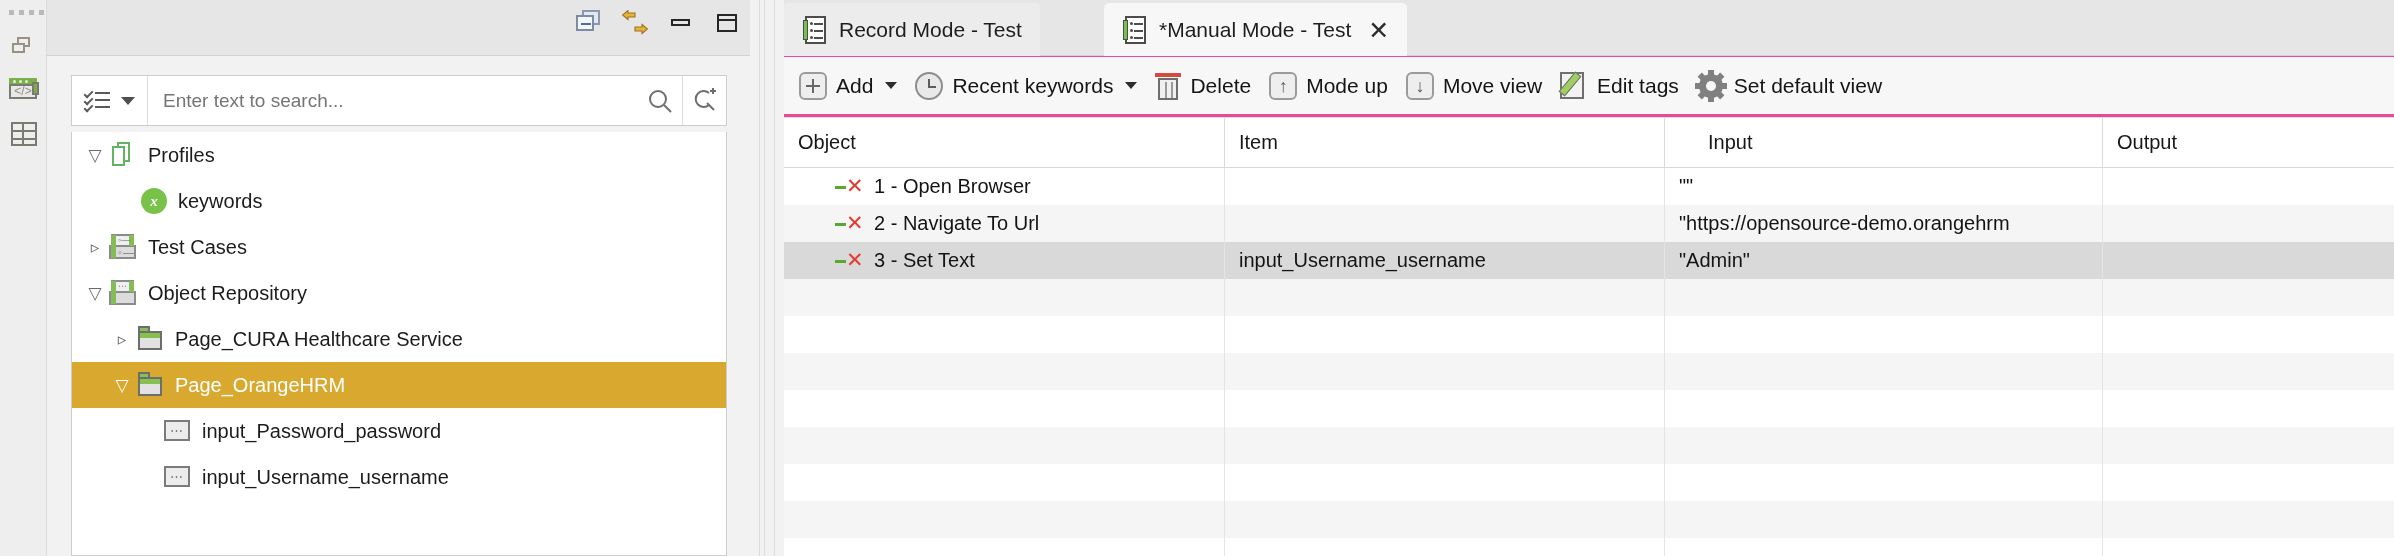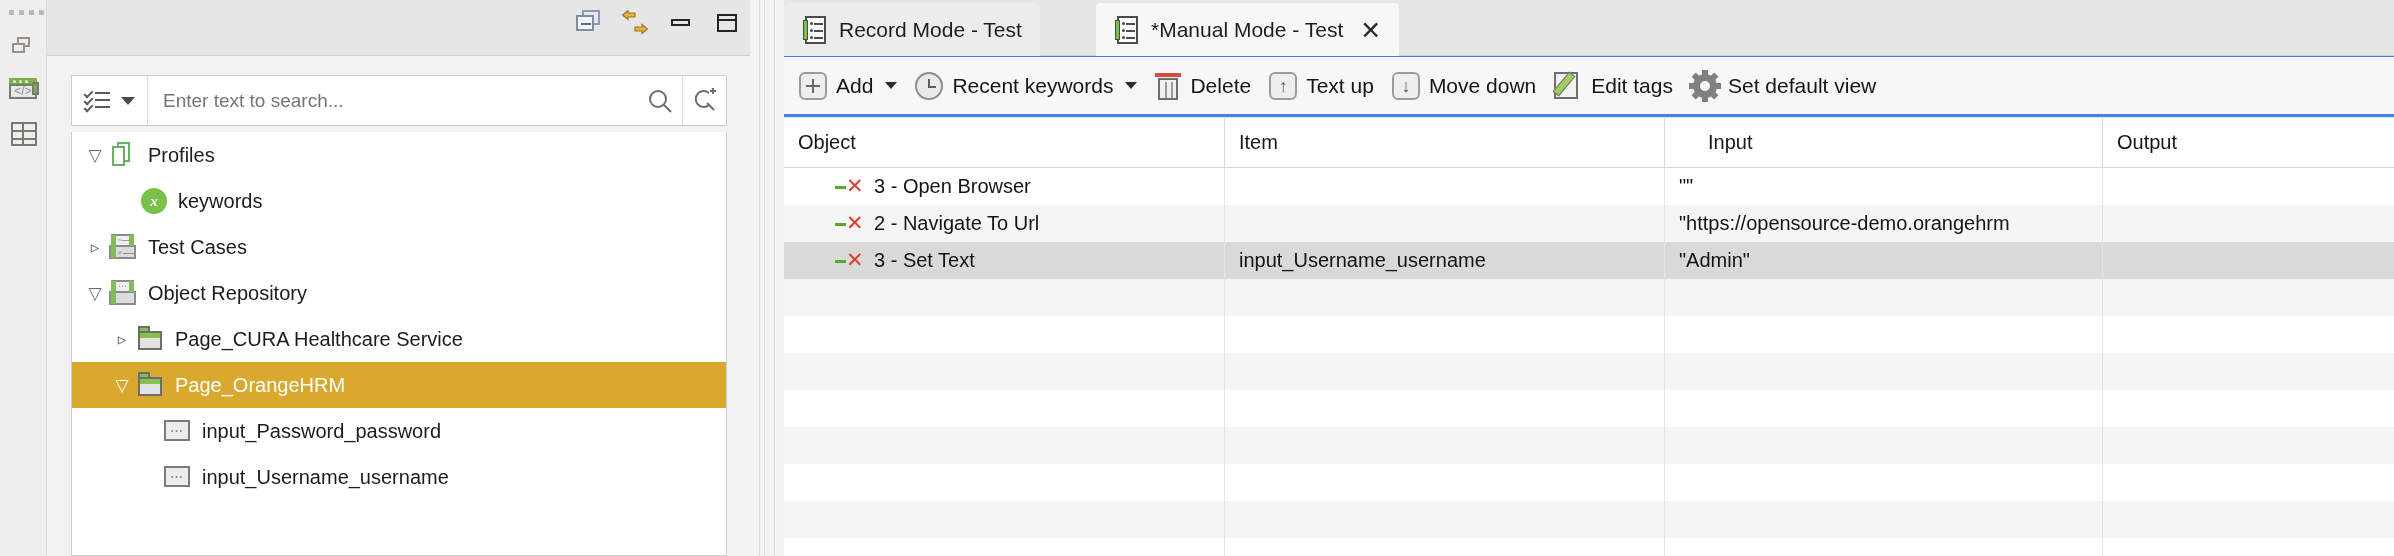--- a/index.html
+++ b/index.html
@@ -119,21 +119,21 @@
   .ic-inp { position:absolute; left:2px; top:4px; width:26px; height:21px; border:2px solid #7b7b7b; background:#ececec;
     color:#5a5a5a; font-size:13px; display:flex; align-items:center; justify-content:center; line-height:6px; letter-spacing:1px; }
 
   
   .splitter { position:absolute; left:750px; top:0; width:34px; height:556px; background:#f2f2f2; }
   .splitter .l1 { position:absolute; left:9px; top:0; width:1px; height:556px; background:#dcdcdc; }
   .splitter .l2 { position:absolute; left:14px; top:0; width:1px; height:556px; background:#dcdcdc; }
   .splitter .l3 { position:absolute; left:24px; top:0; width:1px; height:556px; background:#dcdcdc; }
 
   
-  .editor { position:absolute; left:784px; top:0; width:1610px; height:556px; background:#3b82f6; }
+  .editor { position:absolute; left:784px; top:0; width:1610px; height:556px; background:#ec4899; }
 
   .etabs { position:absolute; left:0; top:0; width:1610px; height:56px; background:#e6e6e6; border-bottom:1px solid #d2d2d2; }
   .etab { position:absolute; top:3px; height:53px; display:flex; align-items:center; gap:13px; padding:0 18px; }
   .etab.inactive { background:#ececec; border-top-left-radius:5px; border-top-right-radius:5px; }
   .etab.active { background:#f7f7f7; border-top-left-radius:5px; border-top-right-radius:5px; }
   .etab .lbl { font-size:21px; color:#1d1d1d; white-space:nowrap; }
   .tc-icon { width:24px; height:28px; position:relative; flex:0 0 auto; }
   .tc-icon .pg { position:absolute; left:3px; top:0; width:21px; height:28px; border:2px solid #4c4c4c; background:#fff; }
   .tc-icon .sp { position:absolute; left:1px; top:4px; width:5px; height:20px; background:#79c24a; border:1px solid #4c4c4c; }
   .tc-icon .ln { position:absolute; left:12px; width:9px; height:2px; background:#4c4c4c; }
@@ -374,21 +374,21 @@
             <span class="sp"></span>
           <span class="dt" style="top:6px"></span>
             <span class="ln" style="top:7px"></span>
           <span class="dt" style="top:13px"></span>
             <span class="ln" style="top:14px"></span>
           <span class="dt" style="top:20px"></span>
             <span class="ln" style="top:21px"></span>
         </span>
         <span class="lbl">Record Mode - Test</span>
       </div>
-      <div class="etab active" style="left:312px">
+      <div class="etab active" style="left:320px">
         <span class="tc-icon">
           <span class="pg"></span>
             <span class="sp"></span>
           <span class="dt" style="top:6px"></span>
             <span class="ln" style="top:7px"></span>
           <span class="dt" style="top:13px"></span>
             <span class="ln" style="top:14px"></span>
           <span class="dt" style="top:20px"></span>
             <span class="ln" style="top:21px"></span>
         </span>
@@ -413,26 +413,26 @@
       <div class="tbtn">
         <span class="ic-trash">
             <span class="lid"></span>
             <span class="can"></span>
           </span>
         <span class="lbl">Delete</span>
       </div>
 
       <div class="tbtn">
         <span class="bx-arrow">↑</span>
-        <span class="lbl">Text up</span>
+        <span class="lbl">Mode up</span>
       </div>
 
       <div class="tbtn">
         <span class="bx-arrow">↓</span>
-        <span class="lbl">Move down</span>
+        <span class="lbl">Move view</span>
       </div>
 
       <div class="tbtn">
         <span class="ic-pencil">
             <span class="pad"></span>
             <span class="pen"></span>
           </span>
         <span class="lbl">Edit tags</span>
       </div>
 
@@ -459,21 +459,21 @@
         <div class="th c3">Input</div>
         <div class="th c4">Output</div>
       </div>
 
       <div class="trow odd">
         <div class="td c1 first">
           <span class="stat">
               <span class="dash"></span>
               <span class="x">✕</span>
             </span>
-          <span>3 - Open Browser</span>
+          <span>1 - Open Browser</span>
         </div>
         <div class="td c2"></div>
         <div class="td c3">""</div>
         <div class="td c4"></div>
       </div>
 
       <div class="trow even">
         <div class="td c1 first">
           <span class="stat">
               <span class="dash"></span>

